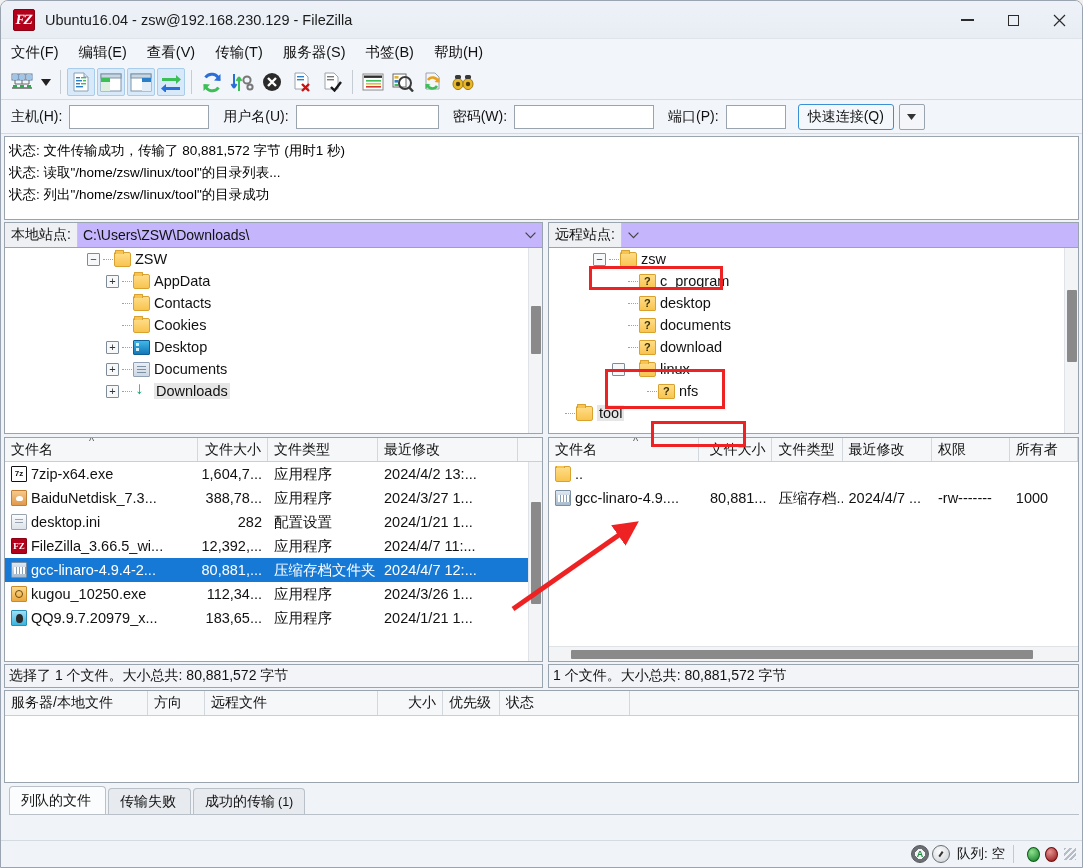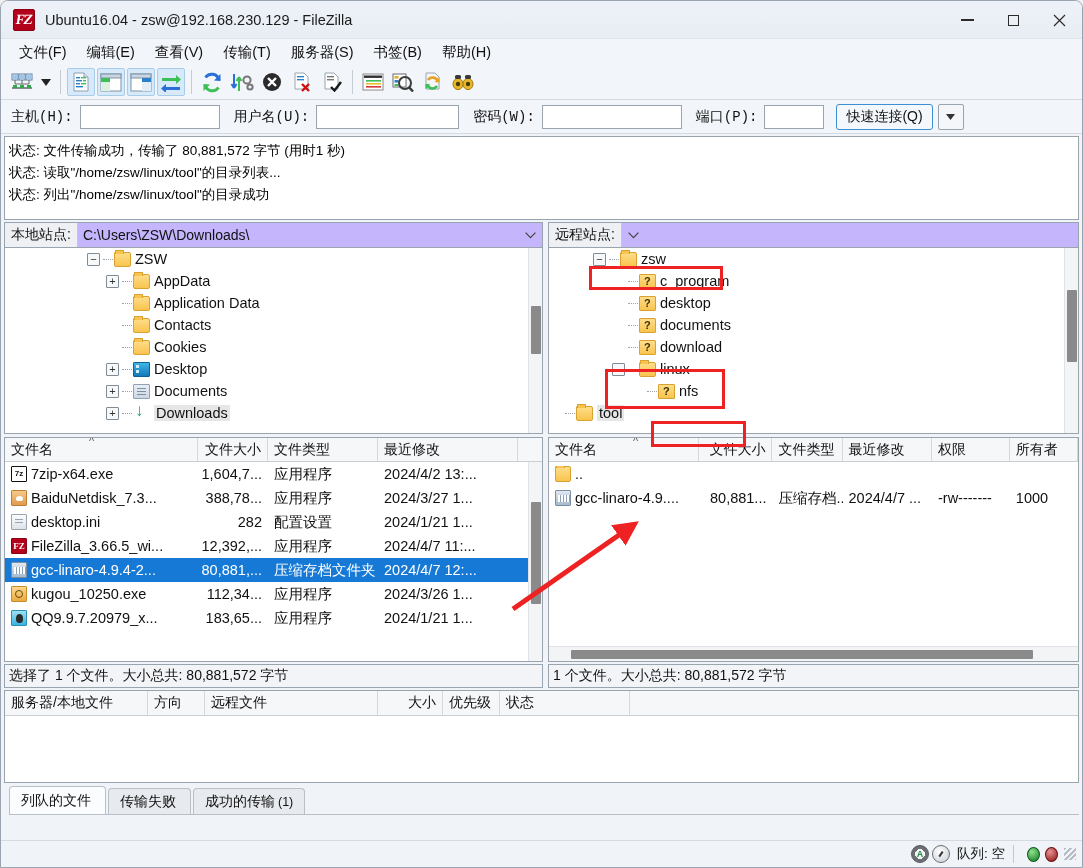--- a/index.html
+++ b/index.html
@@ -55,21 +55,21 @@
     font-size: 14px; color: #2b2b2b;
   }
   .wbtn .box { width: 11px; height: 11px; border: 1.3px solid #2b2b2b; }
   .wbtn .dash { width: 13px; height: 1.3px; background: #2b2b2b; }
 
   
   .menubar {
     height: 26px;
     display: flex;
     align-items: center;
-    padding-left: 8px;
+    padding-left: 0;
     background: #f2f5f9;
     font-size: 14.5px;
     color: #111;
   }
   .menu-item { padding: 2px 10px; cursor: default; white-space: nowrap; }
 
   
   .toolbar {
     height: 35px;
     display: flex;
@@ -93,21 +93,21 @@
   .quickbar {
     height: 34px;
     display: flex;
     align-items: center;
     background: #f2f5f9;
     padding: 0 6px;
     font-size: 14px;
     color: #111;
     border-bottom: 1px solid #d4dae1;
   }
-  .qlabel { margin: 0 7px 0 4px; white-space: nowrap; font-family: Liberation Mono, monospace; }
+  .qlabel { margin: 0 7px 0 4px; white-space: nowrap; }
   .qinput {
     height: 24px;
     border: 1px solid #9aa4ae;
     background: #fff;
     outline: none;
     font-size: 13px;
     padding: 0 4px;
     font-family: "Liberation Sans", sans-serif;
   }
   .qbtn {
@@ -680,26 +680,20 @@
             <div class="tnode" style="padding-left:101px">
               <span class="exp">+</span>
               <span class="dots"></span>
               <span class="ic ic-folder"></span>
               <span class="lbl">AppData</span>
             </div>
             <div class="tnode" style="padding-left:101px">
               <span class="expspace"></span>
               <span class="dots"></span>
               <span class="ic ic-folder"></span>
-              <span class="lbl">Application Data</span>
-            </div>
-            <div class="tnode" style="padding-left:101px">
-              <span class="expspace"></span>
-              <span class="dots"></span>
-              <span class="ic ic-folder"></span>
               <span class="lbl">Contacts</span>
             </div>
             <div class="tnode" style="padding-left:101px">
               <span class="expspace"></span>
               <span class="dots"></span>
               <span class="ic ic-folder"></span>
               <span class="lbl">Cookies</span>
             </div>
             <div class="tnode" style="padding-left:101px">
               <span class="exp">+</span>

